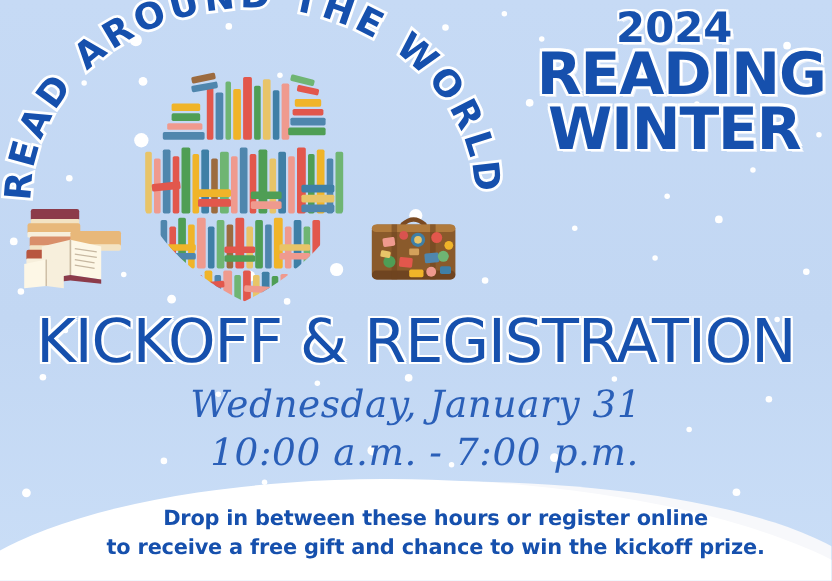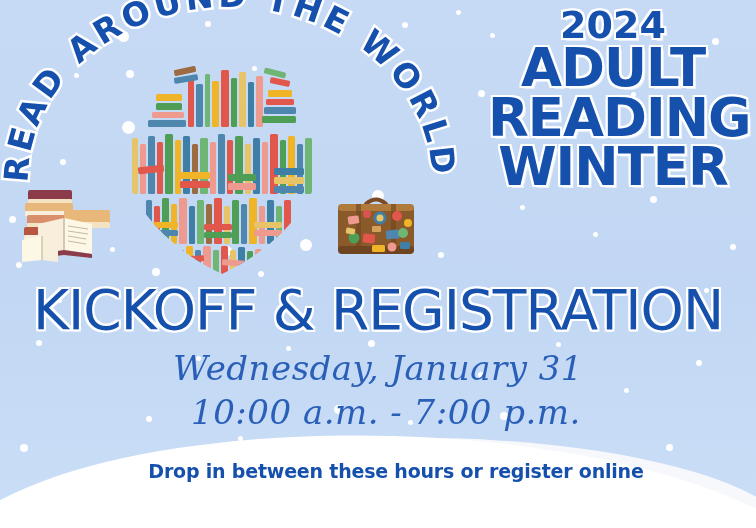--- a/index.html
+++ b/index.html
@@ -421,28 +421,28 @@
         <path id="arcPath" d="M 28 186 A 196 168 0 0 1 432 182" fill="none"></path>
       </defs>
       <text>
         <textPath href="#arcPath" startOffset="50%" text-anchor="middle">READ AROUND THE WORLD</textPath>
       </text>
     </svg>
   </div>
 
   <div id="headline">
     <span class="hl hl-year">2024</span>
-    <span class="hl hl-adult">ADULT</span>
     <span class="hl hl-read">READING</span>
     <span class="hl hl-winter">WINTER</span>
   </div>
 
   <div id="main-title">KICKOFF &amp; REGISTRATION</div>
 
   <div class="script-line" id="date-line">Wednesday, January 31</div>
   <div class="script-line" id="time-line">10:00 a.m. - 7:00 p.m.</div>
 
   <div class="drift-back"></div>
   <div class="drift-front"></div>
 
   <div class="detail-line" id="detail-1">Drop in between these hours or register online</div>
+  <div class="detail-line" id="detail-2">to receive a free gift and chance to win the kickoff prize.</div>
 
 </div>
 
 </body></html>

